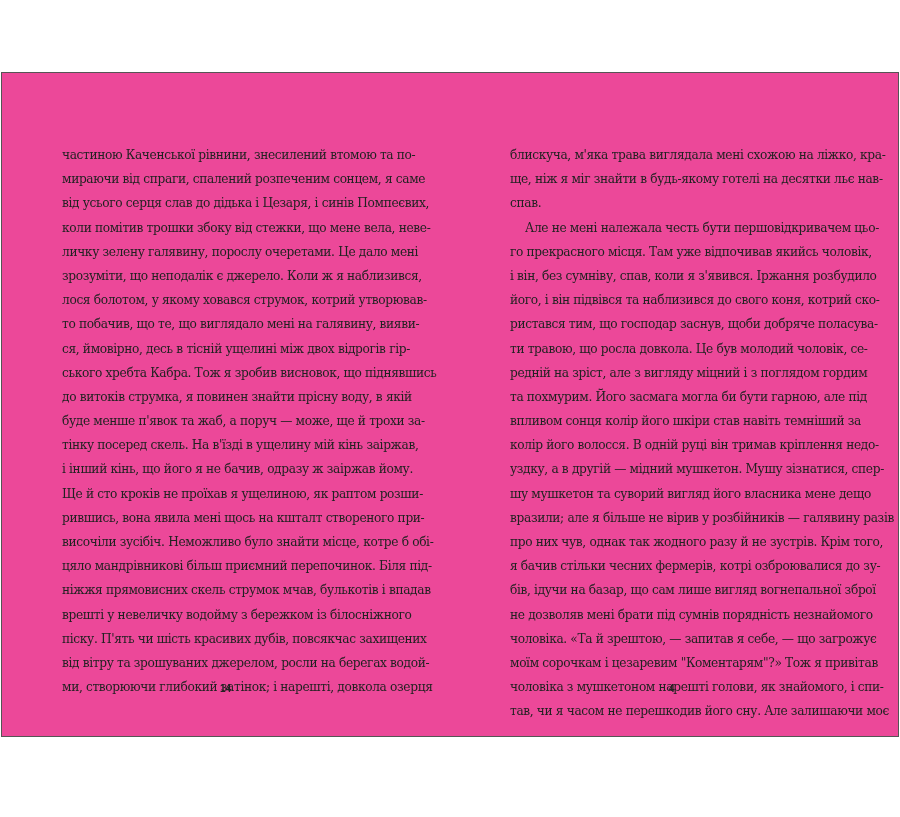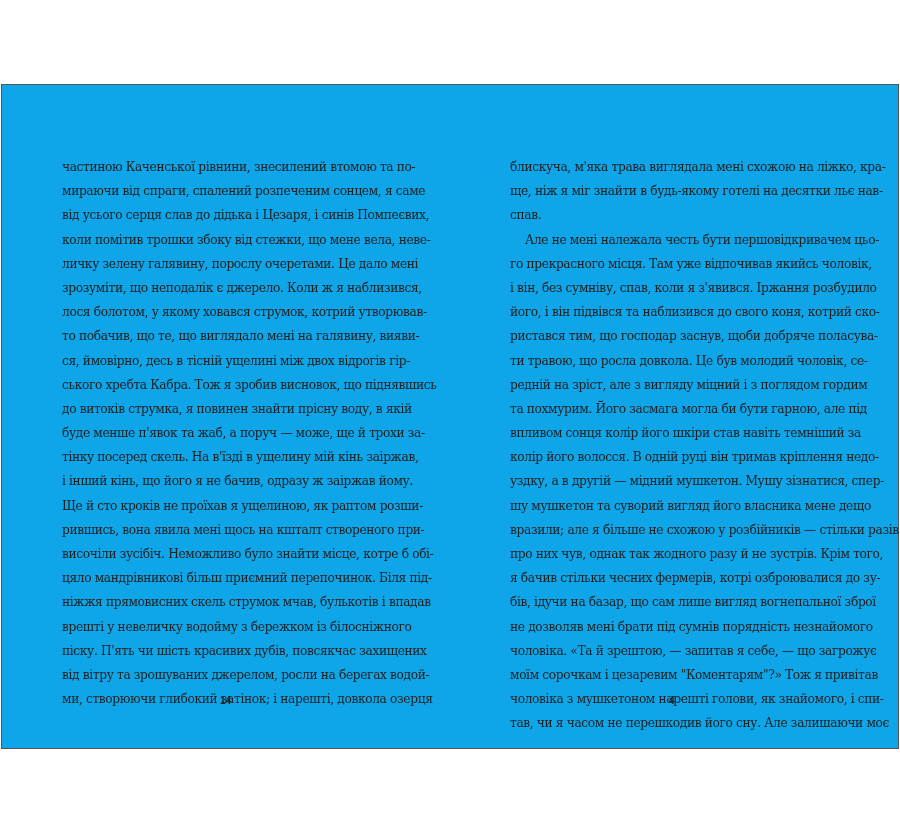--- a/index.html
+++ b/index.html
@@ -9,25 +9,25 @@
     }
     body {
       width: 900px;
       height: 817px;
       position: relative;
       overflow: hidden;
     }
     .spread {
       position: absolute;
       left: 1px;
-      top: 84px;
+      top: 72px;
       width: 896px;
       height: 663px;
       border: 1px solid #555555;
-      background: #0ea5e9;
+      background: #ec4899;
       box-sizing: content-box;
     }
     .page {
       position: absolute;
       top: 70px;
       font-family: "DejaVu Serif", "Liberation Serif", serif;
       font-size: 12.2px;
       color: #222222;
     }
     .page.left { left: 60px; width: 332px; }
@@ -99,21 +99,21 @@
     <div class="line">і він, без сумніву, спав, коли я з'явився. Іржання розбудило</div>
     <div class="line">його, і він підвівся та наблизився до свого коня, котрий ско-</div>
     <div class="line">ристався тим, що господар заснув, щоби добряче поласува-</div>
     <div class="line">ти травою, що росла довкола. Це був молодий чоловік, се-</div>
     <div class="line">редній на зріст, але з вигляду міцний і з поглядом гордим</div>
     <div class="line">та похмурим. Його засмага могла би бути гарною, але під</div>
     <div class="line">впливом сонця колір його шкіри став навіть темніший за</div>
     <div class="line">колір його волосся. В одній руці він тримав кріплення недо-</div>
     <div class="line">уздку, а в другій — мідний мушкетон. Мушу зізнатися, спер-</div>
     <div class="line">шу мушкетон та суворий вигляд його власника мене дещо</div>
-    <div class="line">вразили; але я більше не схожою у розбійників — стільки разів</div>
+    <div class="line">вразили; але я більше не вірив у розбійників — галявину разів</div>
     <div class="line">про них чув, однак так жодного разу й не зустрів. Крім того,</div>
     <div class="line">я бачив стільки чесних фермерів, котрі озброювалися до зу-</div>
     <div class="line">бів, ідучи на базар, що сам лише вигляд вогнепальної зброї</div>
     <div class="line">не дозволяв мені брати під сумнів порядність незнайомого</div>
     <div class="line">чоловіка. «Та й зрештою, — запитав я себе, — що загрожує</div>
     <div class="line">моїм сорочкам і цезаревим "Коментарям"?» Тож я привітав</div>
     <div class="line">чоловіка з мушкетоном нарешті голови, як знайомого, і спи-</div>
     <div class="line">тав, чи я часом не перешкодив його сну. Але залишаючи моє</div>
   </div>
 

